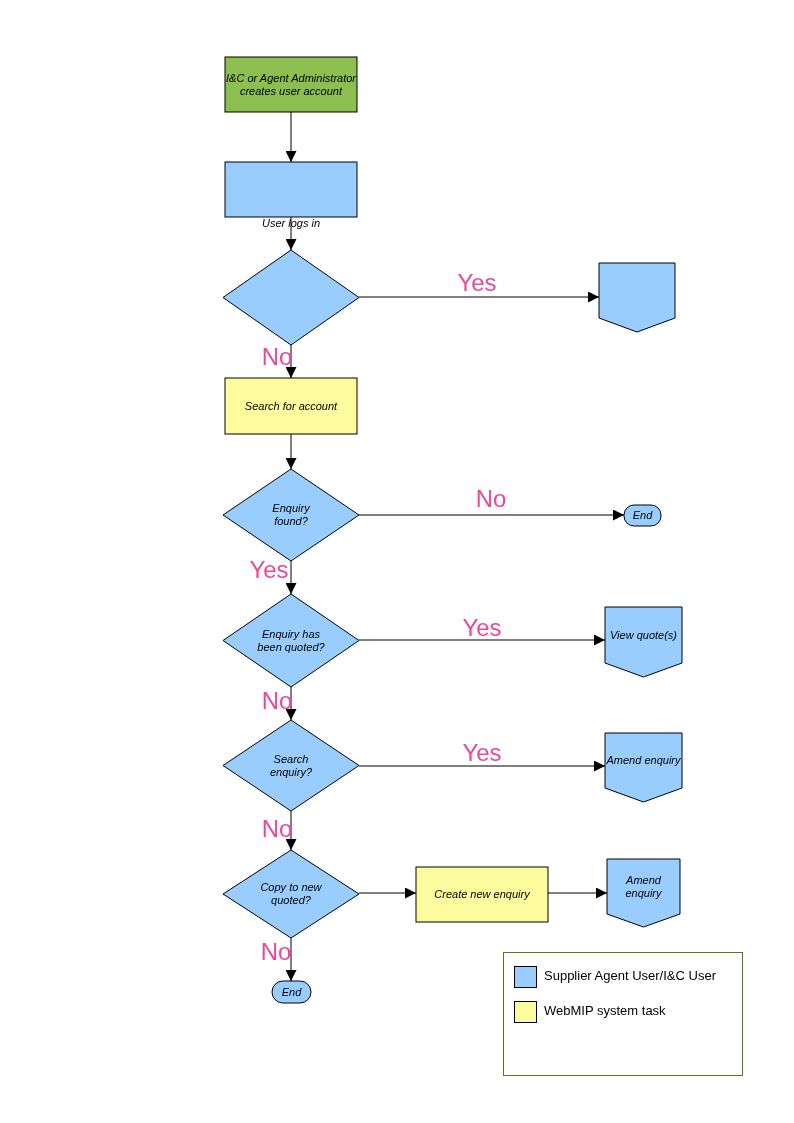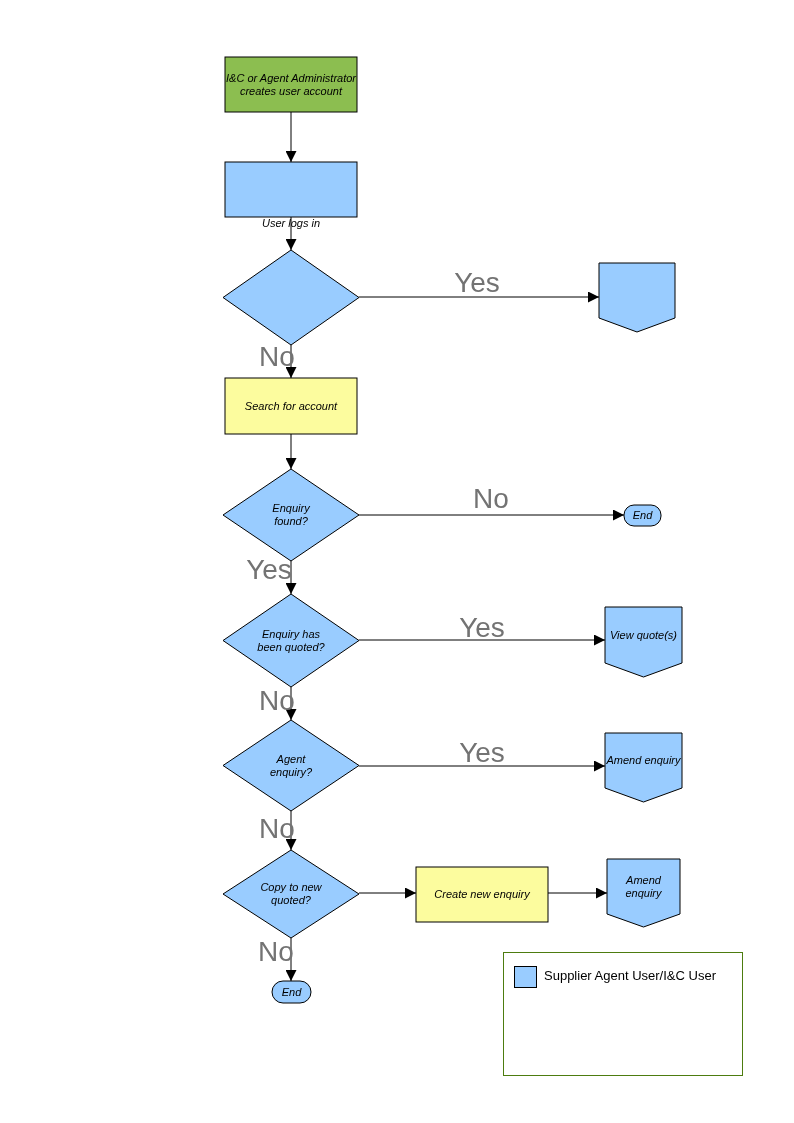--- a/index.html
+++ b/index.html
@@ -14,21 +14,21 @@
   .node-label {
     position: absolute;
     display: flex; align-items: center; justify-content: center;
     text-align: center;
     white-space: pre-line;
     font-size: 11px; line-height: 13px; color: #000; font-style: italic;
   }
   .edge-label {
     position: absolute;
     transform: translate(-50%, -50%);
-    font-size: 28px; color: #737373; white-space: nowrap;
+    font-size: 24px; color: #ec4899; white-space: nowrap;
   }
   .legend {
     position: absolute;
     border: 1px solid #4d7c0f;
     background: #fff;
     box-sizing: border-box;
     padding: 13px 0 0 10px;
   }
   .legend-row { display: flex; align-items: flex-start; height: 35px; }
   .legend-swatch-svg { flex: 0 0 auto; }
@@ -89,21 +89,21 @@
   <div class="node-label" style="left:225px; top:57px;  width:132px; height:55px;">I&amp;C or Agent Administrator
 creates user account</div>
   <div class="node-label" style="left:225px; top:162px; width:132px; height:67px;margin-top:28px;">User logs in</div>
   <div class="node-label" style="left:225px; top:378px; width:132px; height:56px;">Search for account</div>
   <div class="node-label" style="left:223px; top:469px; width:136px; height:92px;">Enquiry
 found?</div>
   <div class="node-label" style="left:624px; top:505px; width:37px;  height:21px;">End</div>
   <div class="node-label" style="left:223px; top:594px; width:136px; height:93px;">Enquiry has
 been quoted?</div>
   <div class="node-label" style="left:605px; top:607px; width:77px;  height:56px;">View quote(s)</div>
-  <div class="node-label" style="left:223px; top:720px; width:136px; height:91px;">Agent
+  <div class="node-label" style="left:223px; top:720px; width:136px; height:91px;">Search
 enquiry?</div>
   <div class="node-label" style="left:605px; top:733px; width:77px;  height:55px;">Amend enquiry</div>
   <div class="node-label" style="left:223px; top:850px; width:136px; height:88px;">Copy to new
 quoted?</div>
   <div class="node-label" style="left:416px; top:867px; width:132px; height:55px;">Create new enquiry</div>
   <div class="node-label" style="left:607px; top:859px; width:73px;  height:55px;">Amend enquiry</div>
   <div class="node-label" style="left:272px; top:981px; width:39px;  height:22px;">End</div>
 
   <div class="edge-label" style="left:477px; top:283px;">Yes</div>
   <div class="edge-label" style="left:277px; top:357px;">No</div>
@@ -115,15 +115,21 @@
   <div class="edge-label" style="left:277px; top:829px;">No</div>
   <div class="edge-label" style="left:276px; top:952px;">No</div>
 
   <div class="legend" style="left:503px; top:952px; width:240px; height:124px;">
     <div class="legend-row">
       <svg class="legend-swatch-svg" width="23" height="22">
         <rect x="0.5" y="0.5" width="22" height="21" stroke="#000" fill="#99CCFF"></rect>
       </svg>
       <div class="legend-label">Supplier Agent User/I&amp;C User</div>
     </div>
+    <div class="legend-row">
+      <svg class="legend-swatch-svg" width="23" height="22">
+        <rect x="0.5" y="0.5" width="22" height="21" stroke="#000" fill="#FCFC9E"></rect>
+      </svg>
+      <div class="legend-label">WebMIP system task</div>
+    </div>
   </div>
 
 </div>
 
 </body></html>

